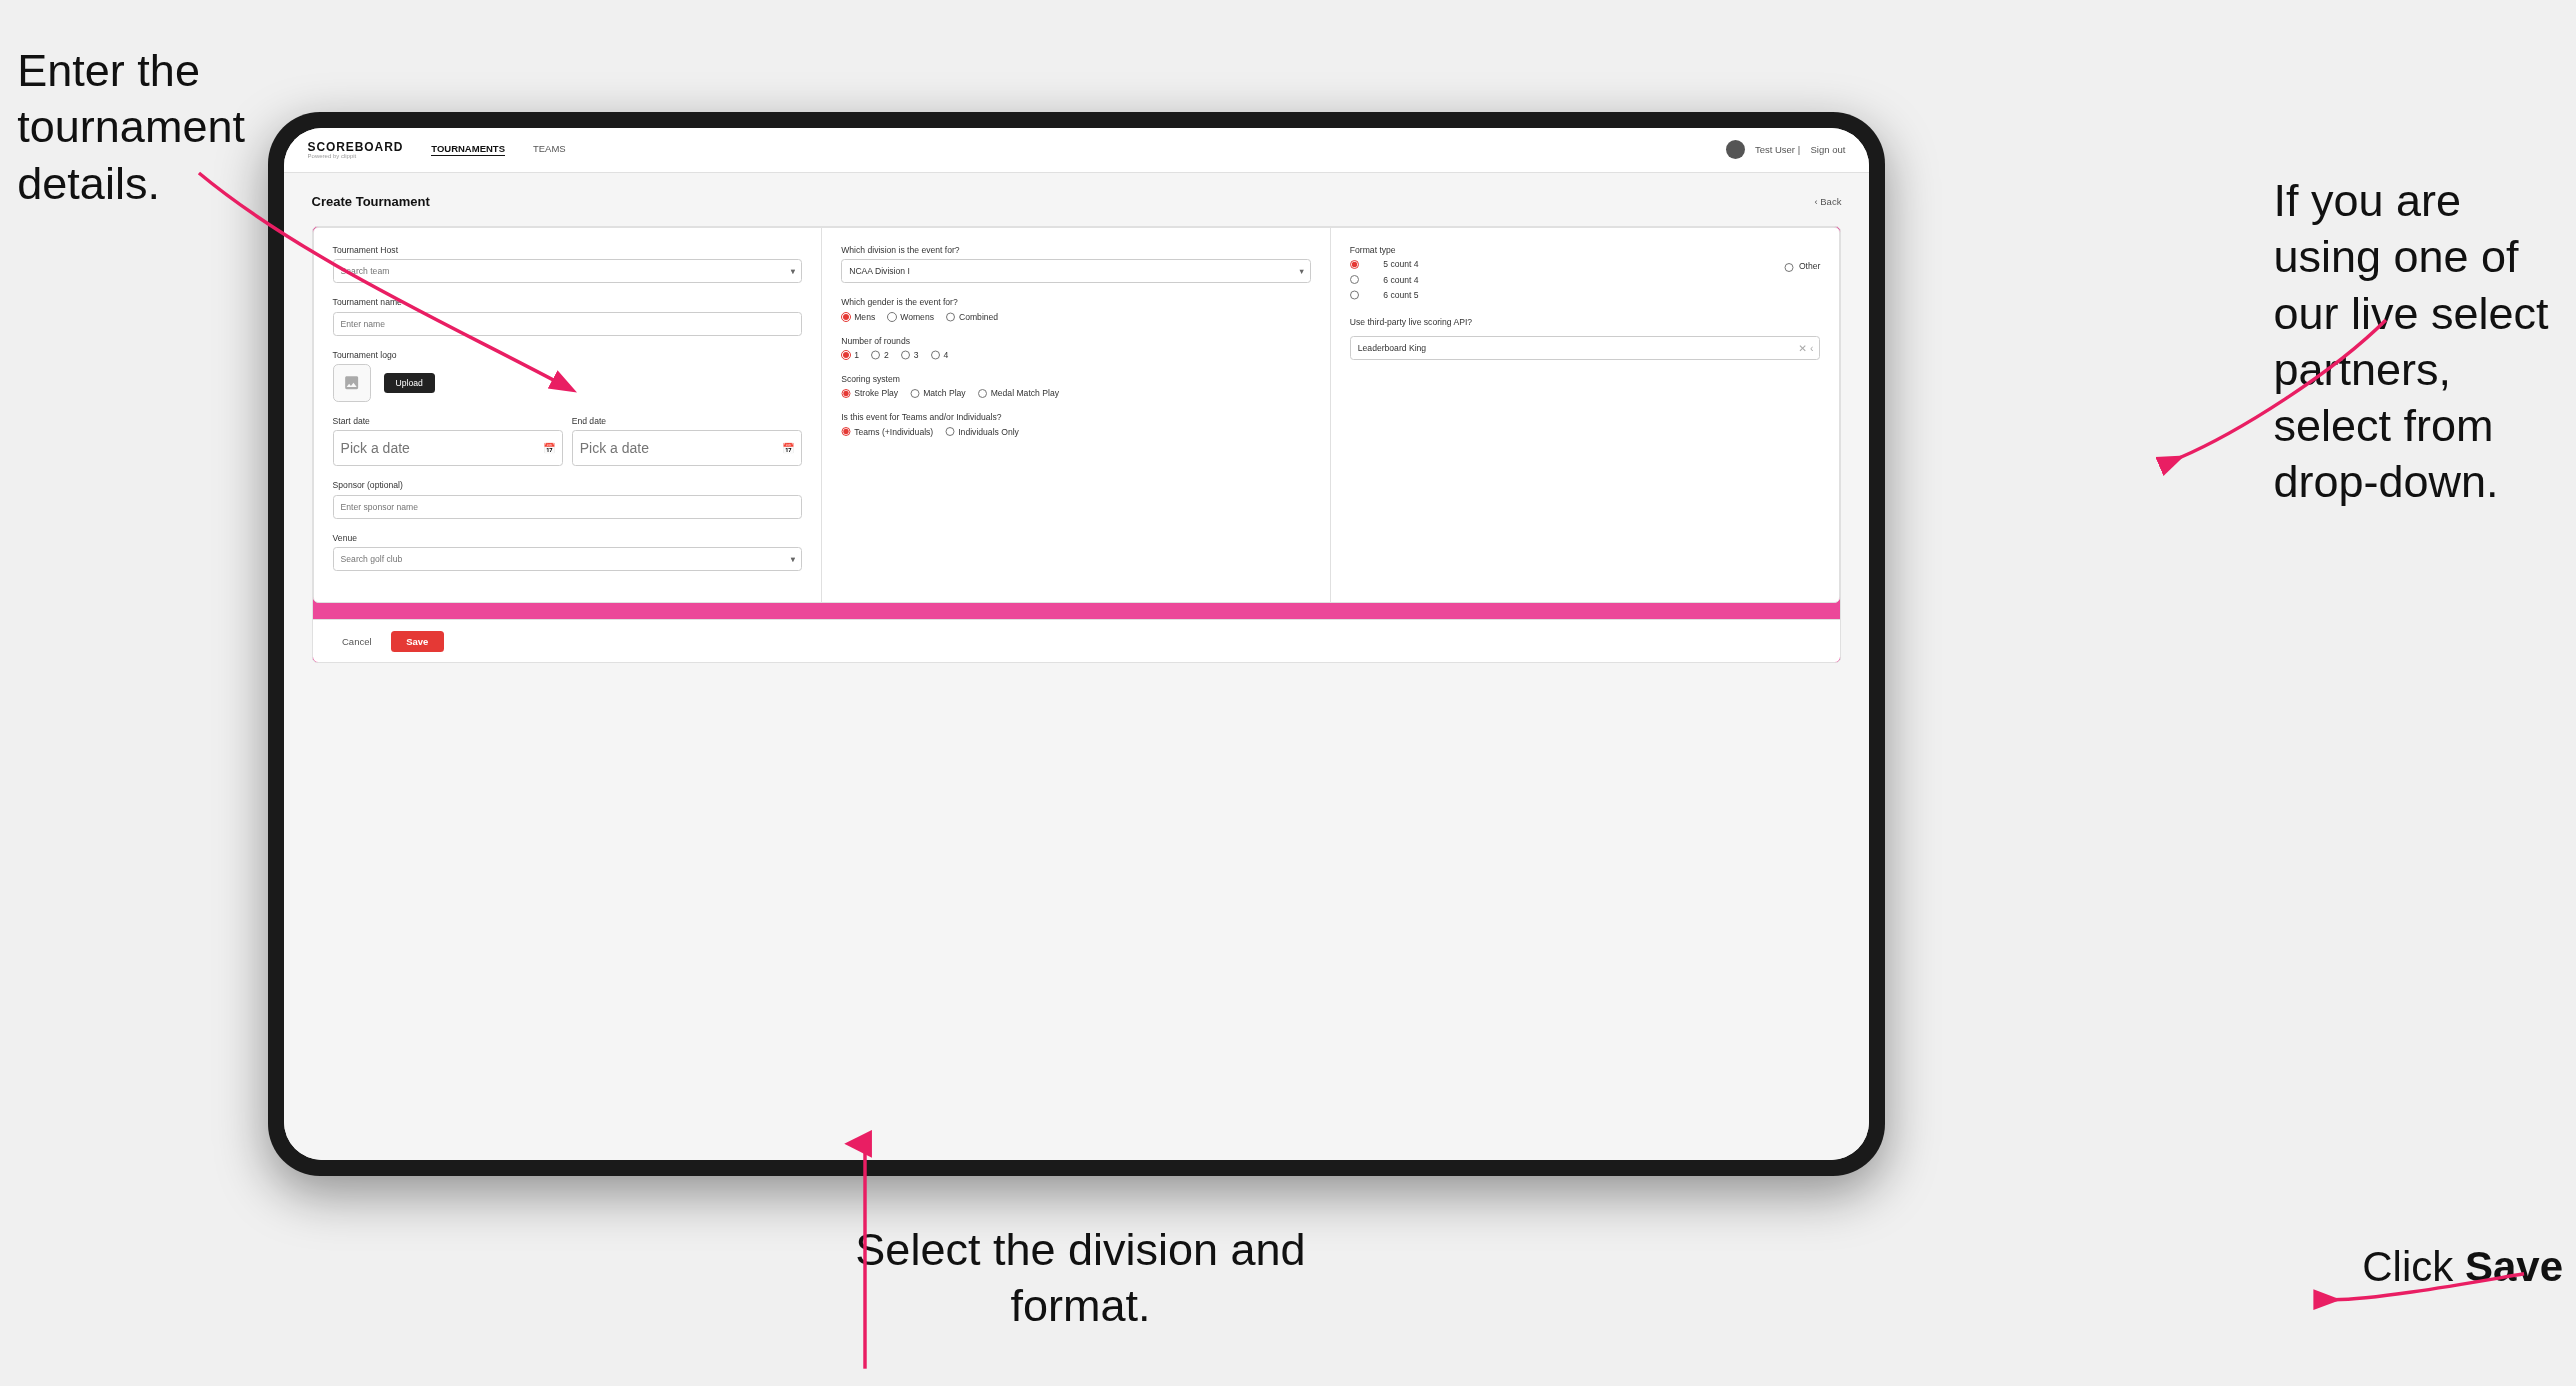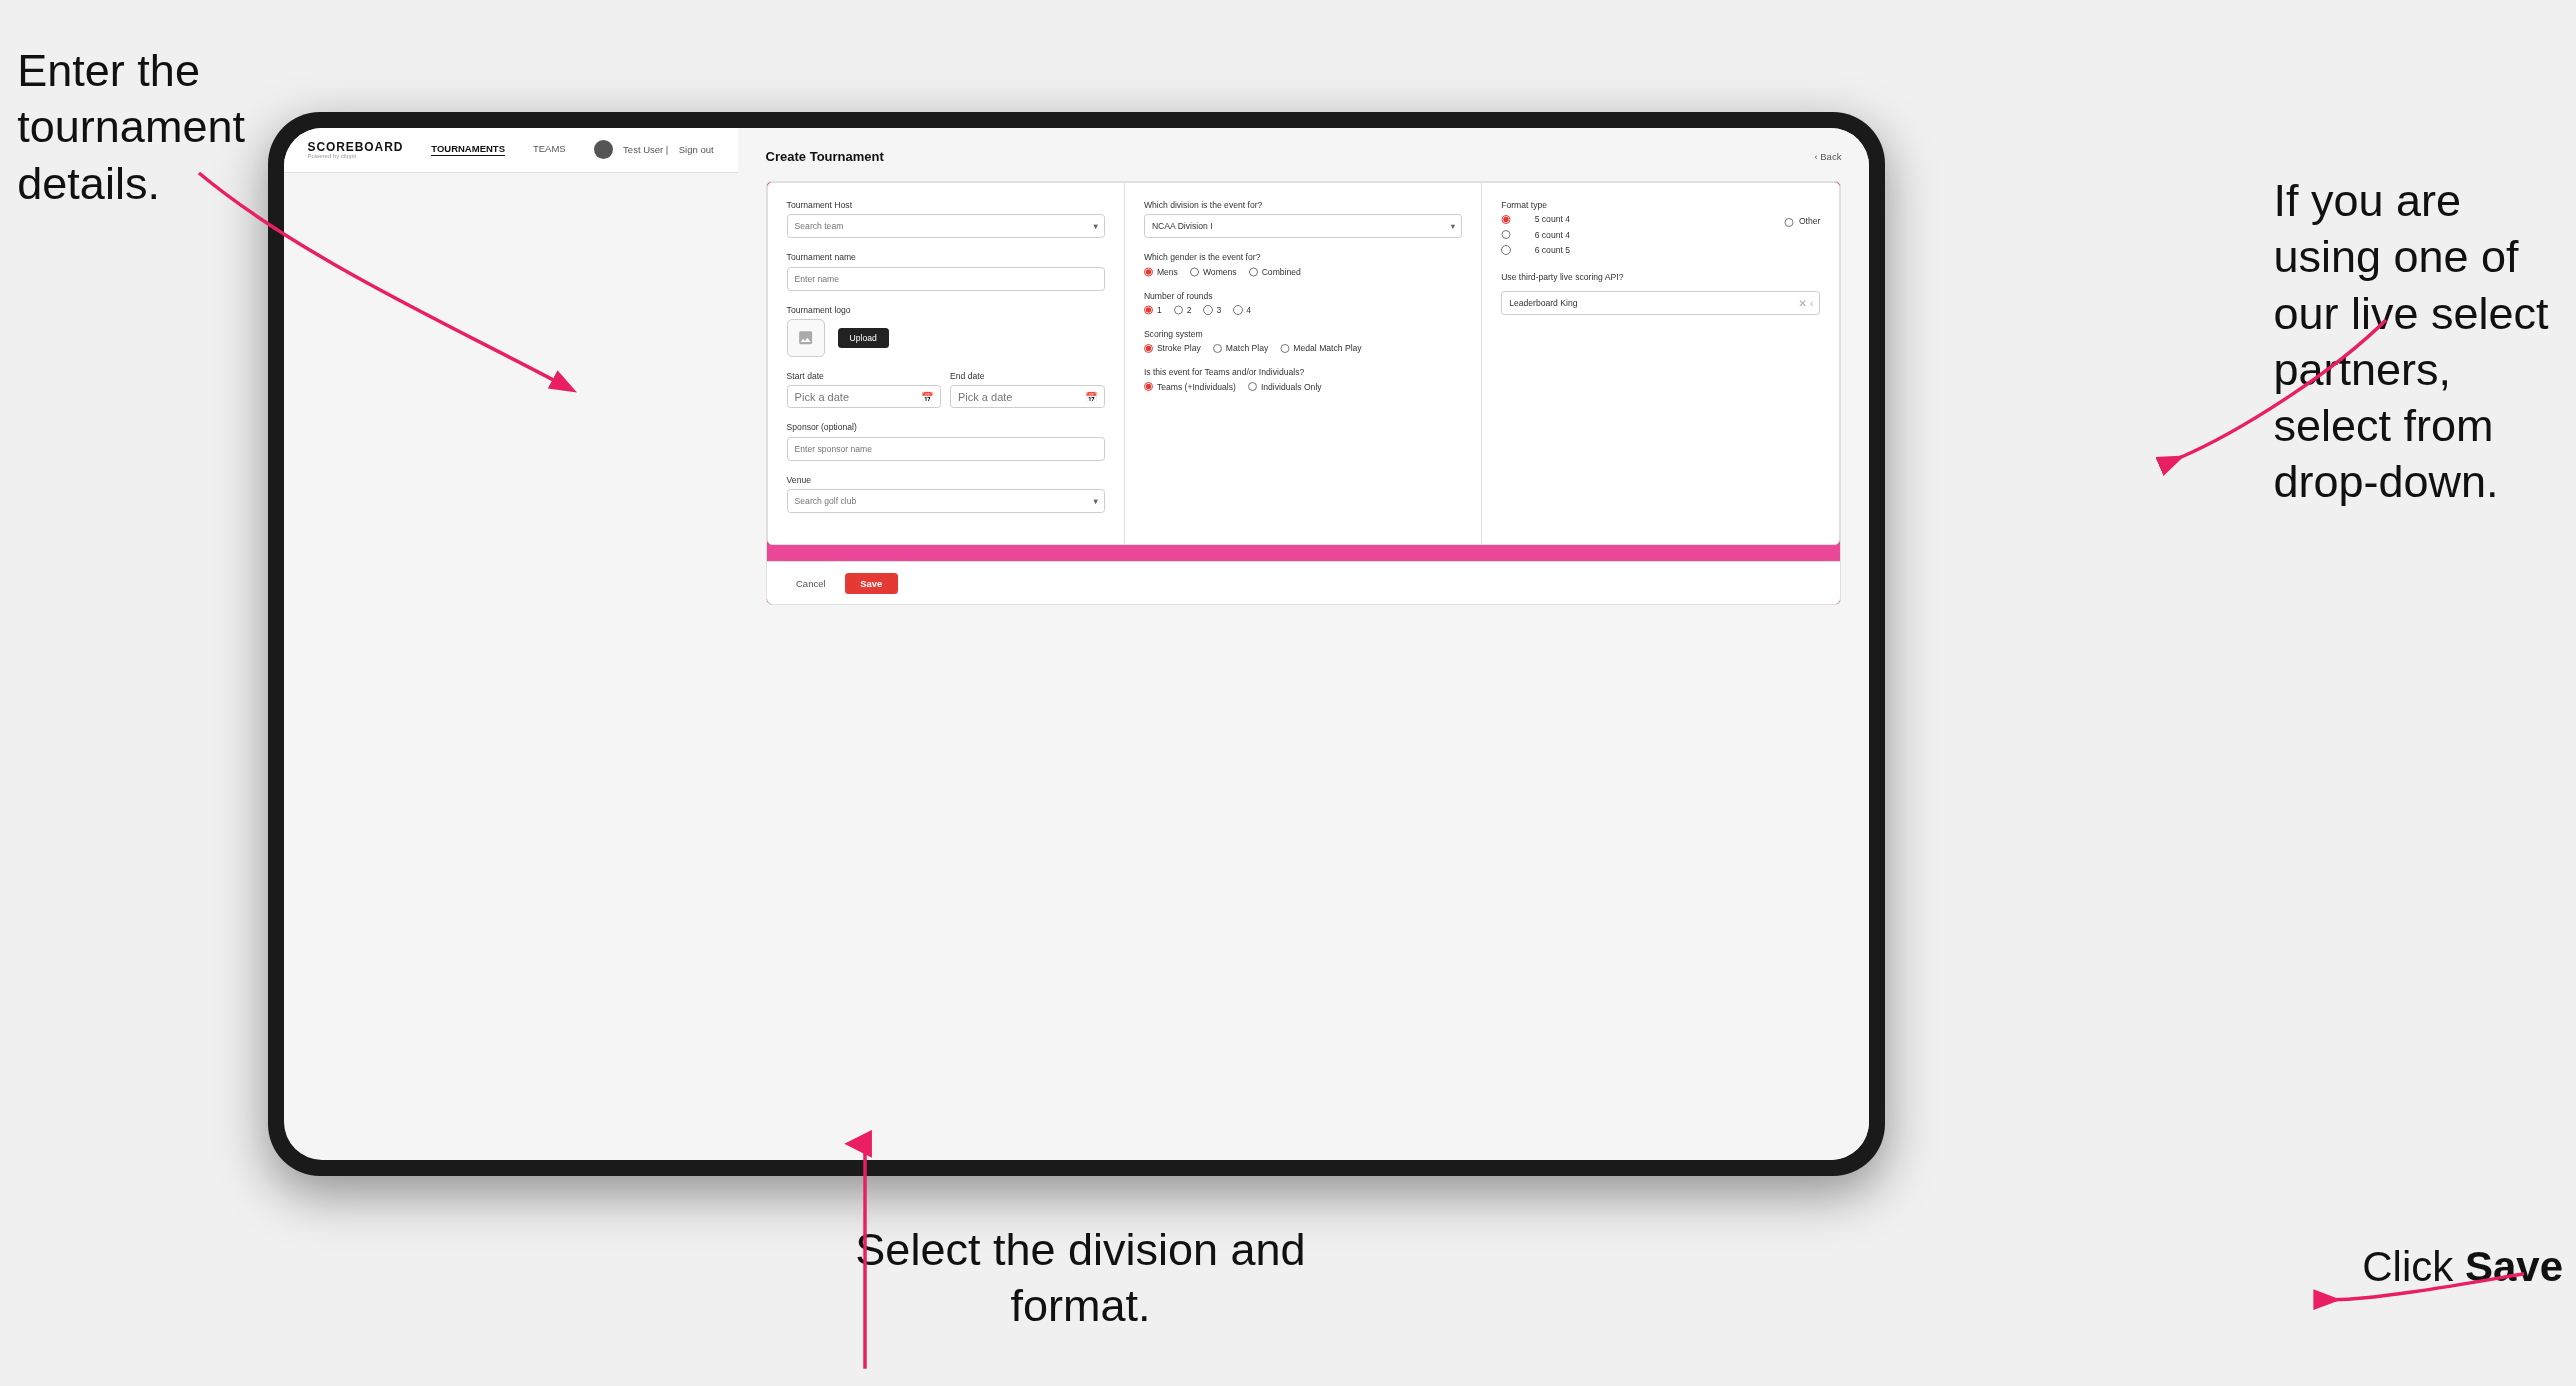--- a/index.html
+++ b/index.html
@@ -37,21 +37,21 @@
       padding: 15.6px;
       box-shadow: 0 17.3px 52px rgba(0,0,0,0.4);
     }
     .tablet-screen {
       width: 100%;
       height: 100%;
       background: #f5f5f5;
       border-radius: 38px;
       overflow: hidden;
       display: flex;
-      flex-direction: row;
+      flex-direction: column;
     }
 
     
     .navbar {
       background: #fff;
       border-bottom: 0.9px solid #e0e0e0;
       padding: 0 24px;
       height: 45px;
       display: flex;
       align-items: center;
@@ -224,25 +224,25 @@
     .date-row {
       display: grid;
       grid-template-columns: 1fr 1fr;
       gap: 8.6px;
     }
     .date-input-wrapper {
       position: relative;
     }
     .date-input-wrapper input {
       width: 100%;
-      height: 23px;
+      height: 36px;
       border: 0.9px solid #ccc;
       border-radius: 3.5px;
       padding: 0 24px 0 7px;
-      font-size: 11px;
+      font-size: 14px;
       color: #999;
       background: #fff;
     }
     .date-icon {
       position: absolute;
       right: 7px;
       top: 50%;
       transform: translateY(-50%);
       color: #aaa;
       font-size: 10.4px;

